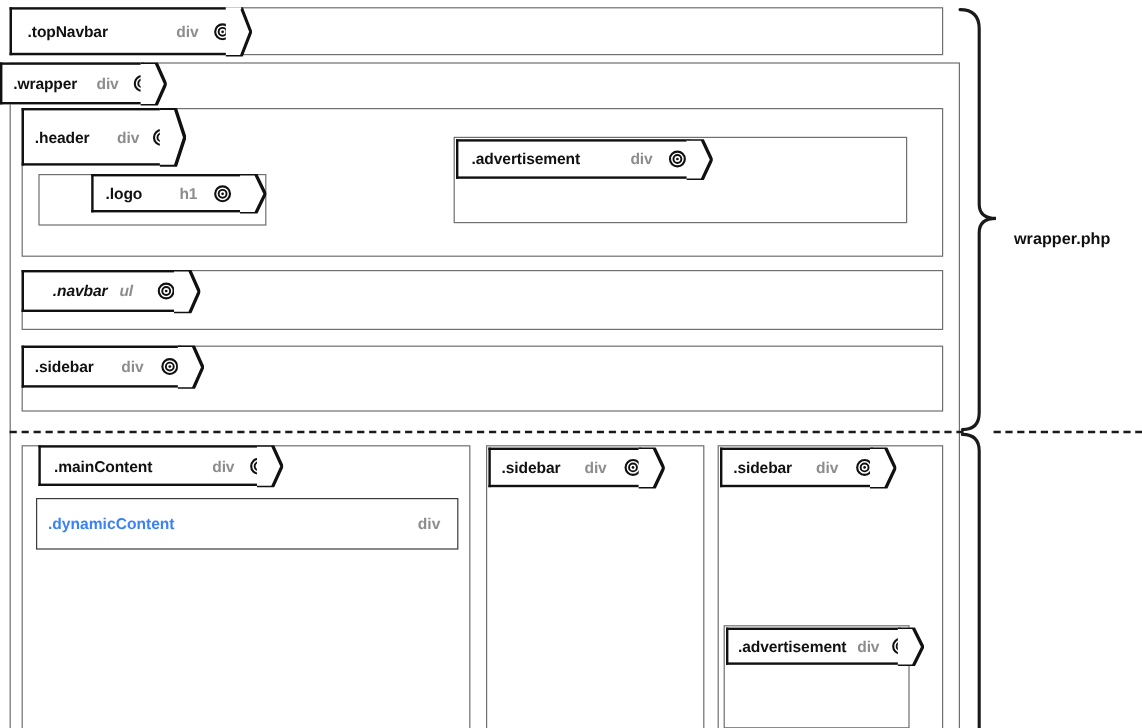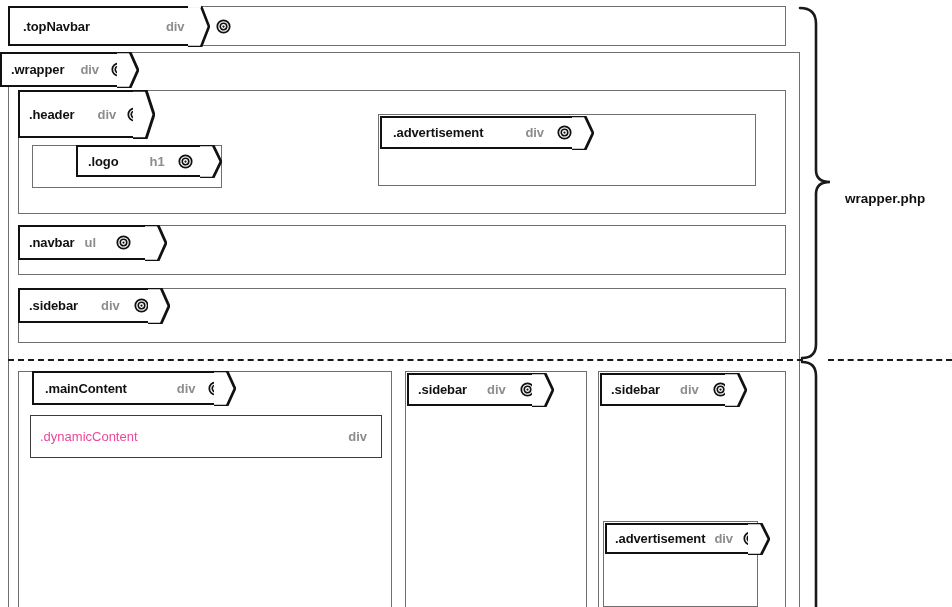--- a/index.html
+++ b/index.html
@@ -63,21 +63,21 @@
   .plainlabel{
     position:absolute;
     box-sizing:border-box;
     background:#ffffff;
     border:1.8px solid #3b3b3b;
     display:flex;
     align-items:center;
     white-space:nowrap;
     z-index:5;
   }
-  .plainlabel .cls{font-size:13px;font-weight:normal;color:#ec4899;}
+  .plainlabel .cls{font-size:13px;font-weight:bold;color:#3b82f6;}
   .plainlabel .typ{font-size:13px;font-weight:bold;color:#8d8d8d;}
 
   
   .dashed{
     position:absolute;
     height:0;
     border-top:2.5px dashed #1a1a1a;
     z-index:3;
   }
 
@@ -91,21 +91,21 @@
     color:#111111;
     white-space:nowrap;
   }
 </style>
 </head>
 <body>
 
 <div class="stage">
 
   <div class="box" style="left:8px;top:6px;width:778px;height:40px;"></div>
-  <div class="tag" style="left:8px;top:6px;width:183px;height:40px;padding-left:13px;gap:19px;">
+  <div class="tag" style="left:8px;top:6px;width:183px;height:40px;padding-left:13px;">
     <span class="cls">.topNavbar</span>
     <span class="typ" style="margin-left:57px;">div</span>
     <span class="bull" style="margin-left:13px;">
       <svg viewBox="0 0 16 16" width="15" height="15">
         <circle cx="8" cy="8" r="6.6" fill="none" stroke="#111" stroke-width="1.9"></circle>
         <circle cx="8" cy="8" r="3.5" fill="none" stroke="#111" stroke-width="1.7"></circle>
         <circle cx="8" cy="8" r="1.2" fill="#111"></circle>
       </svg>
     </span>
     <svg class="point" viewBox="0 0 22 45" preserveAspectRatio="none">
@@ -173,21 +173,21 @@
         <circle cx="8" cy="8" r="3.5" fill="none" stroke="#111" stroke-width="1.7"></circle>
         <circle cx="8" cy="8" r="1.2" fill="#111"></circle>
       </svg>
     </span>
     <svg class="point" viewBox="0 0 22 38" preserveAspectRatio="none">
       <path d="M0 0 L13 0 L21 19 L13 38 L0 38" fill="#fff" stroke="#111" stroke-width="2.8" stroke-linejoin="miter"></path>
     </svg>
   </div>
 
   <div class="box" style="left:18px;top:225px;width:768px;height:50px;"></div>
-  <div class="tag" style="left:18px;top:225px;width:130px;height:35px;padding-left:9px;">
+  <div class="tag" style="left:18px;top:225px;width:130px;height:35px;padding-left:24px;font-style:italic;">
     <span class="cls">.navbar</span>
     <span class="typ" style="margin-left:10px;">ul</span>
     <span class="bull" style="margin-left:20px;">
       <svg viewBox="0 0 16 16" width="15" height="15">
         <circle cx="8" cy="8" r="6.6" fill="none" stroke="#111" stroke-width="1.9"></circle>
         <circle cx="8" cy="8" r="3.5" fill="none" stroke="#111" stroke-width="1.7"></circle>
         <circle cx="8" cy="8" r="1.2" fill="#111"></circle>
       </svg>
     </span>
     <svg class="point" viewBox="0 0 22 40" preserveAspectRatio="none">

